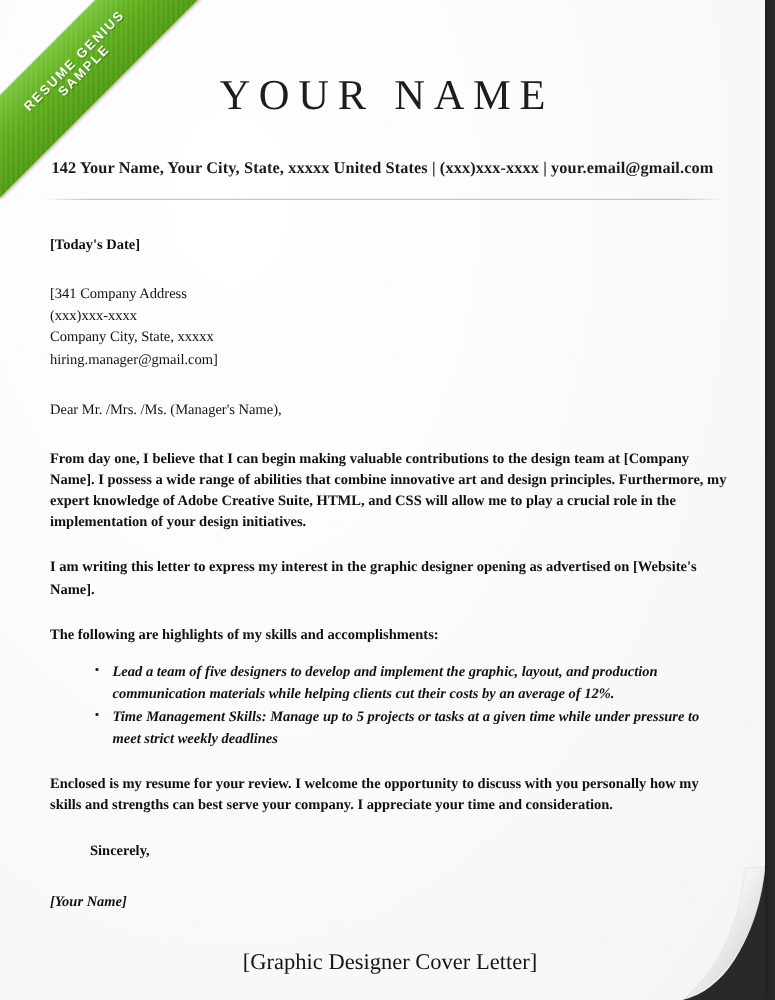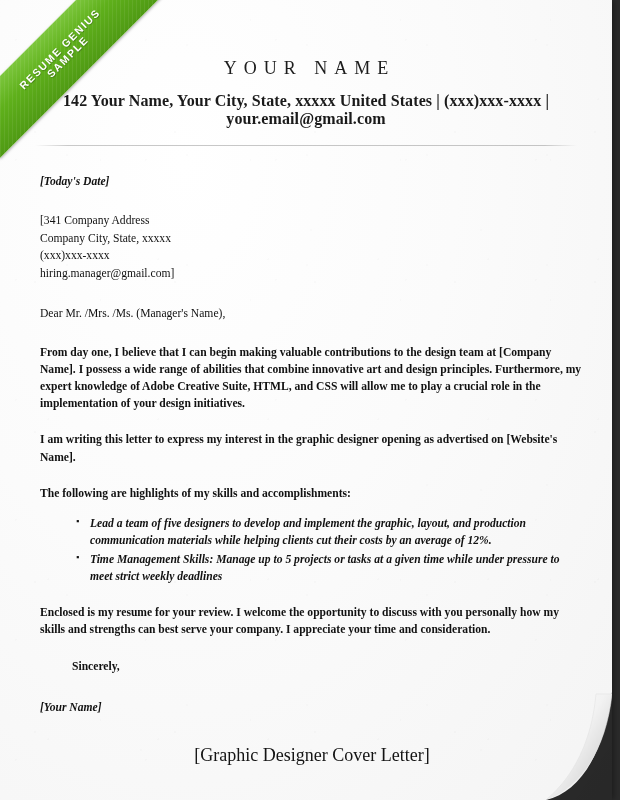--- a/index.html
+++ b/index.html
@@ -109,31 +109,31 @@
     width: 612px;
     height: 800px;
     z-index: 10;
   }
 
   #header {
     text-align: center;
     padding-top: 58px;
   }
   #your-name {
-    font-size: 18px;
+    font-size: 34px;
     letter-spacing: 7px;
     color: #1d1d1d;
     font-family: "Liberation Serif", "DejaVu Serif", serif;
     font-weight: normal;
     margin: 0;
     padding-left: 7px;
   }
   #contact-line {
-    margin-top: 13px;
-    font-size: 16px;
+    margin-top: 30px;
+    font-size: 13px;
     font-weight: bold;
     color: #1a1a1a;
     letter-spacing: .1px;
   }
   #header-divider {
     margin: 17px auto 0 auto;
     width: 542px;
     height: 1px;
     background: linear-gradient(90deg, rgba(190,190,190,0) 0%, #c9c9c9 6%, #c4c4c4 94%, rgba(190,190,190,0) 100%);
   }
@@ -143,21 +143,20 @@
     margin-right: 28px;
     margin-top: 27px;
     color: #111111;
     font-size: 11.6px;
     line-height: 1.48;
   }
 
   .date-line {
     font-weight: bold;
     margin-bottom: 22px;
-    font-style: italic;
   }
   .company-address {
     font-weight: normal;
     margin-bottom: 22px;
   }
   .company-address div { line-height: 1.52; }
 
   .salutation {
     font-weight: normal;
     margin-bottom: 22px;
@@ -248,22 +247,22 @@
         <div id="contact-line">142 Your Name, Your City, State, xxxxx United States | (xxx)xxx-xxxx | your.email@gmail.com</div>
         <div id="header-divider"></div>
       </div>
 
       <div id="body-block">
 
         <div class="date-line">[Today's Date]</div>
 
         <div class="company-address">
           <div>[341 Company Address</div>
+          <div>(xxx)xxx-xxxx</div>
           <div>Company City, State, xxxxx</div>
-          <div>(xxx)xxx-xxxx</div>
           <div>hiring.manager@gmail.com]</div>
         </div>
 
         <div class="salutation">Dear Mr. /Mrs. /Ms. (Manager's Name),</div>
 
         <div class="para">From day one, I believe that I can begin making valuable contributions to the design team at [Company Name]. I possess a wide range of abilities that combine innovative art and design principles. Furthermore, my expert knowledge of Adobe Creative Suite, HTML, and CSS will allow me to play a crucial role in the implementation of your design initiatives.</div>
 
         <div class="para">I am writing this letter to express my interest in the graphic designer opening as advertised on [Website's Name].</div>
 
         <div class="skills-intro">The following are highlights of my skills and accomplishments:</div>

